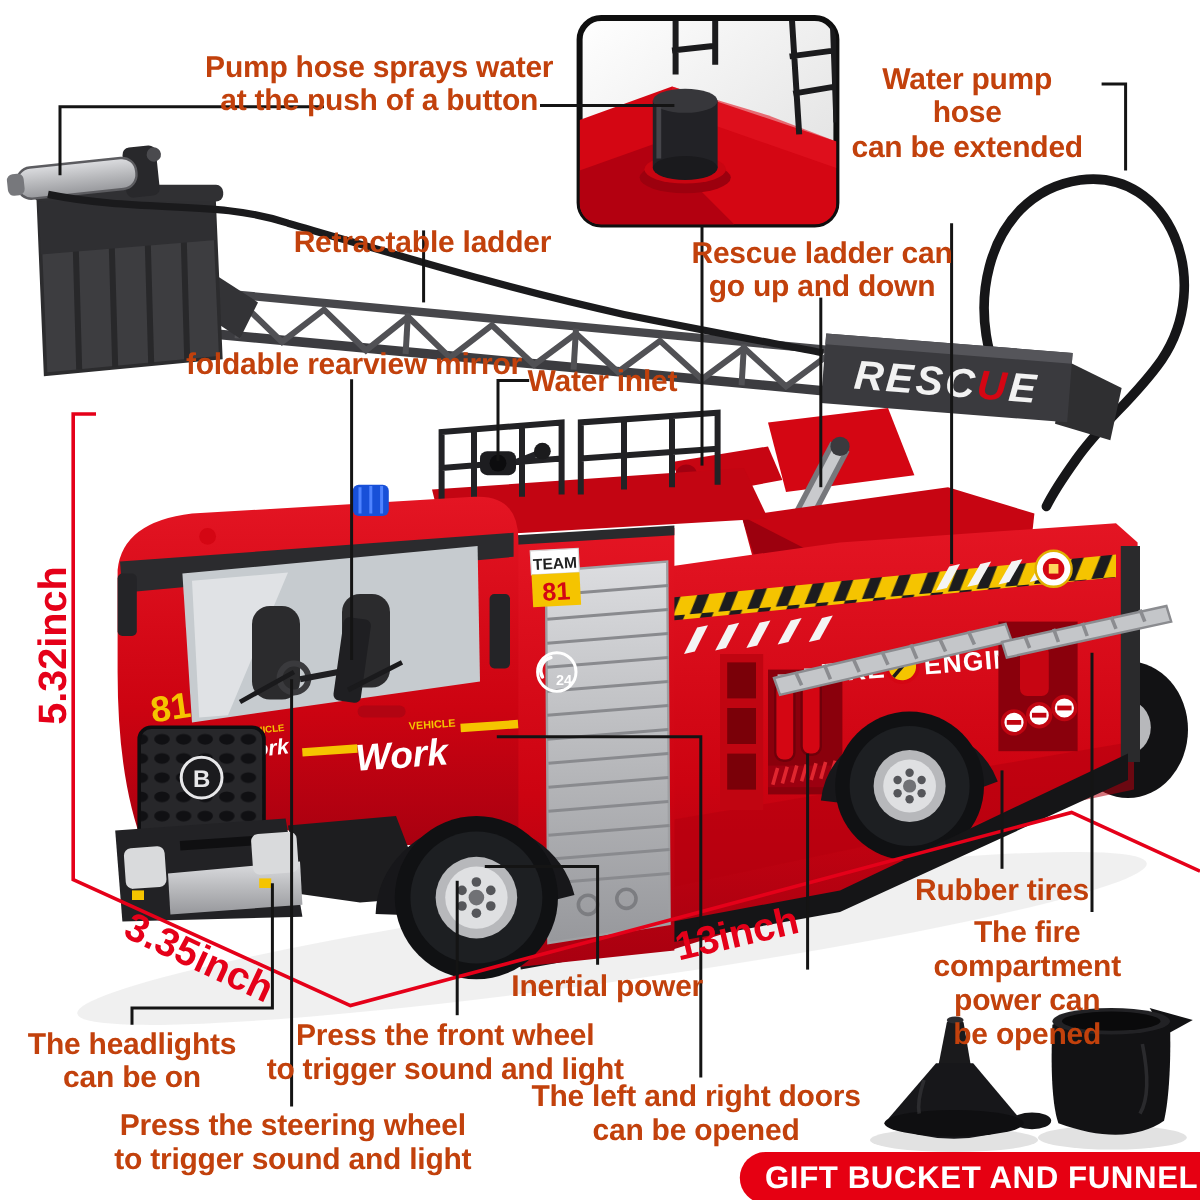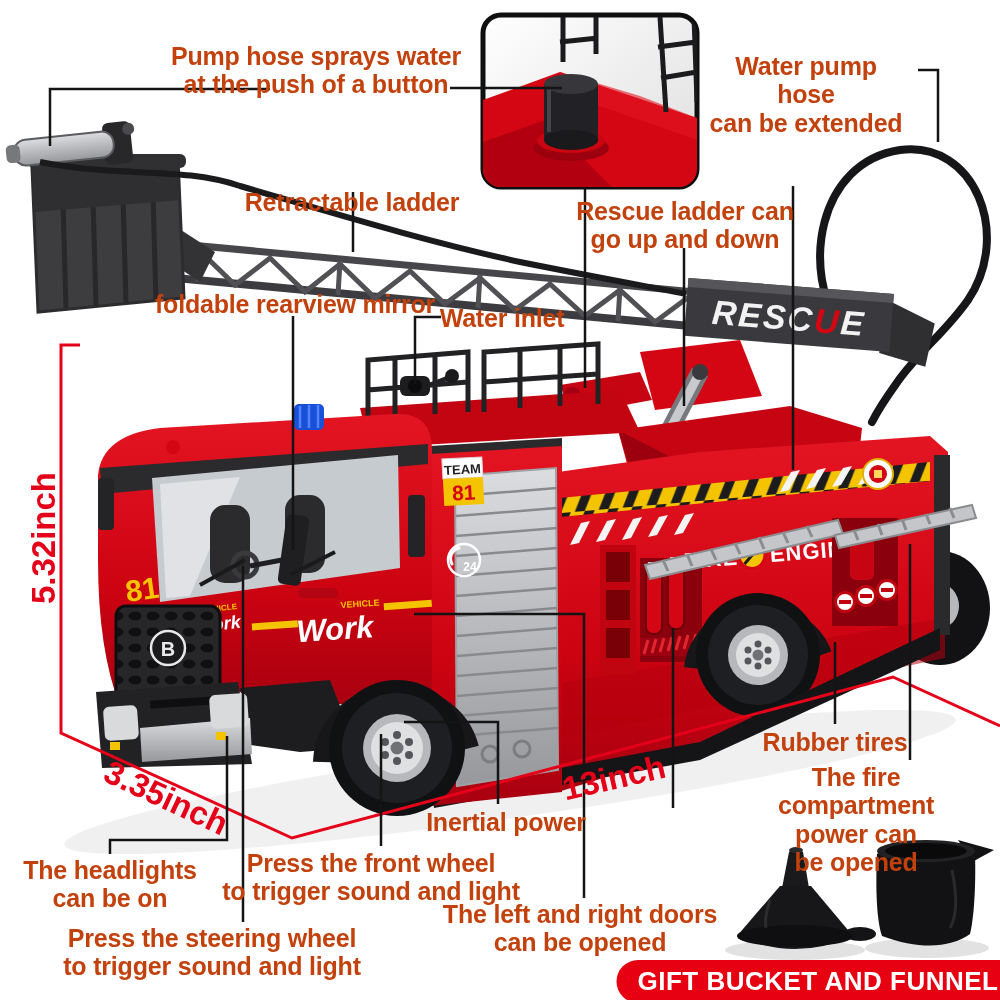--- a/index.html
+++ b/index.html
@@ -371,21 +371,21 @@
 <div class="callout" style="left:295px;top:290px;">foldable rearview mirror</div>
 <div class="callout" style="left:502px;top:304px;">Water inlet</div>
 <div class="callout" style="left:835px;top:728px;">Rubber tires</div>
 <div class="callout" style="left:856px;top:763px;">The fire compartment
 power can be opened</div>
 <div class="callout" style="left:506px;top:808px;">Inertial power</div>
 <div class="callout" style="left:110px;top:856px;">The headlights
 can be on</div>
 <div class="callout" style="left:371px;top:849px;">Press the front wheel
 to trigger sound and light</div>
-<div class="callout" style="left:212px;top:924px;">Press the steering wheel
+<div class="callout" style="left:244px;top:924px;">Press the steering wheel
 to trigger sound and light</div>
 <div class="callout" style="left:580px;top:900px;text-align:center;">The left and right doors
 can be opened</div>
 
 <div class="dim" id="dim-height">5.32inch</div>
 <div class="dim" id="dim-width">3.35inch</div>
 <div class="dim" id="dim-length">13inch</div>
 
 <div id="banner">GIFT BUCKET AND FUNNEL</div>
 

